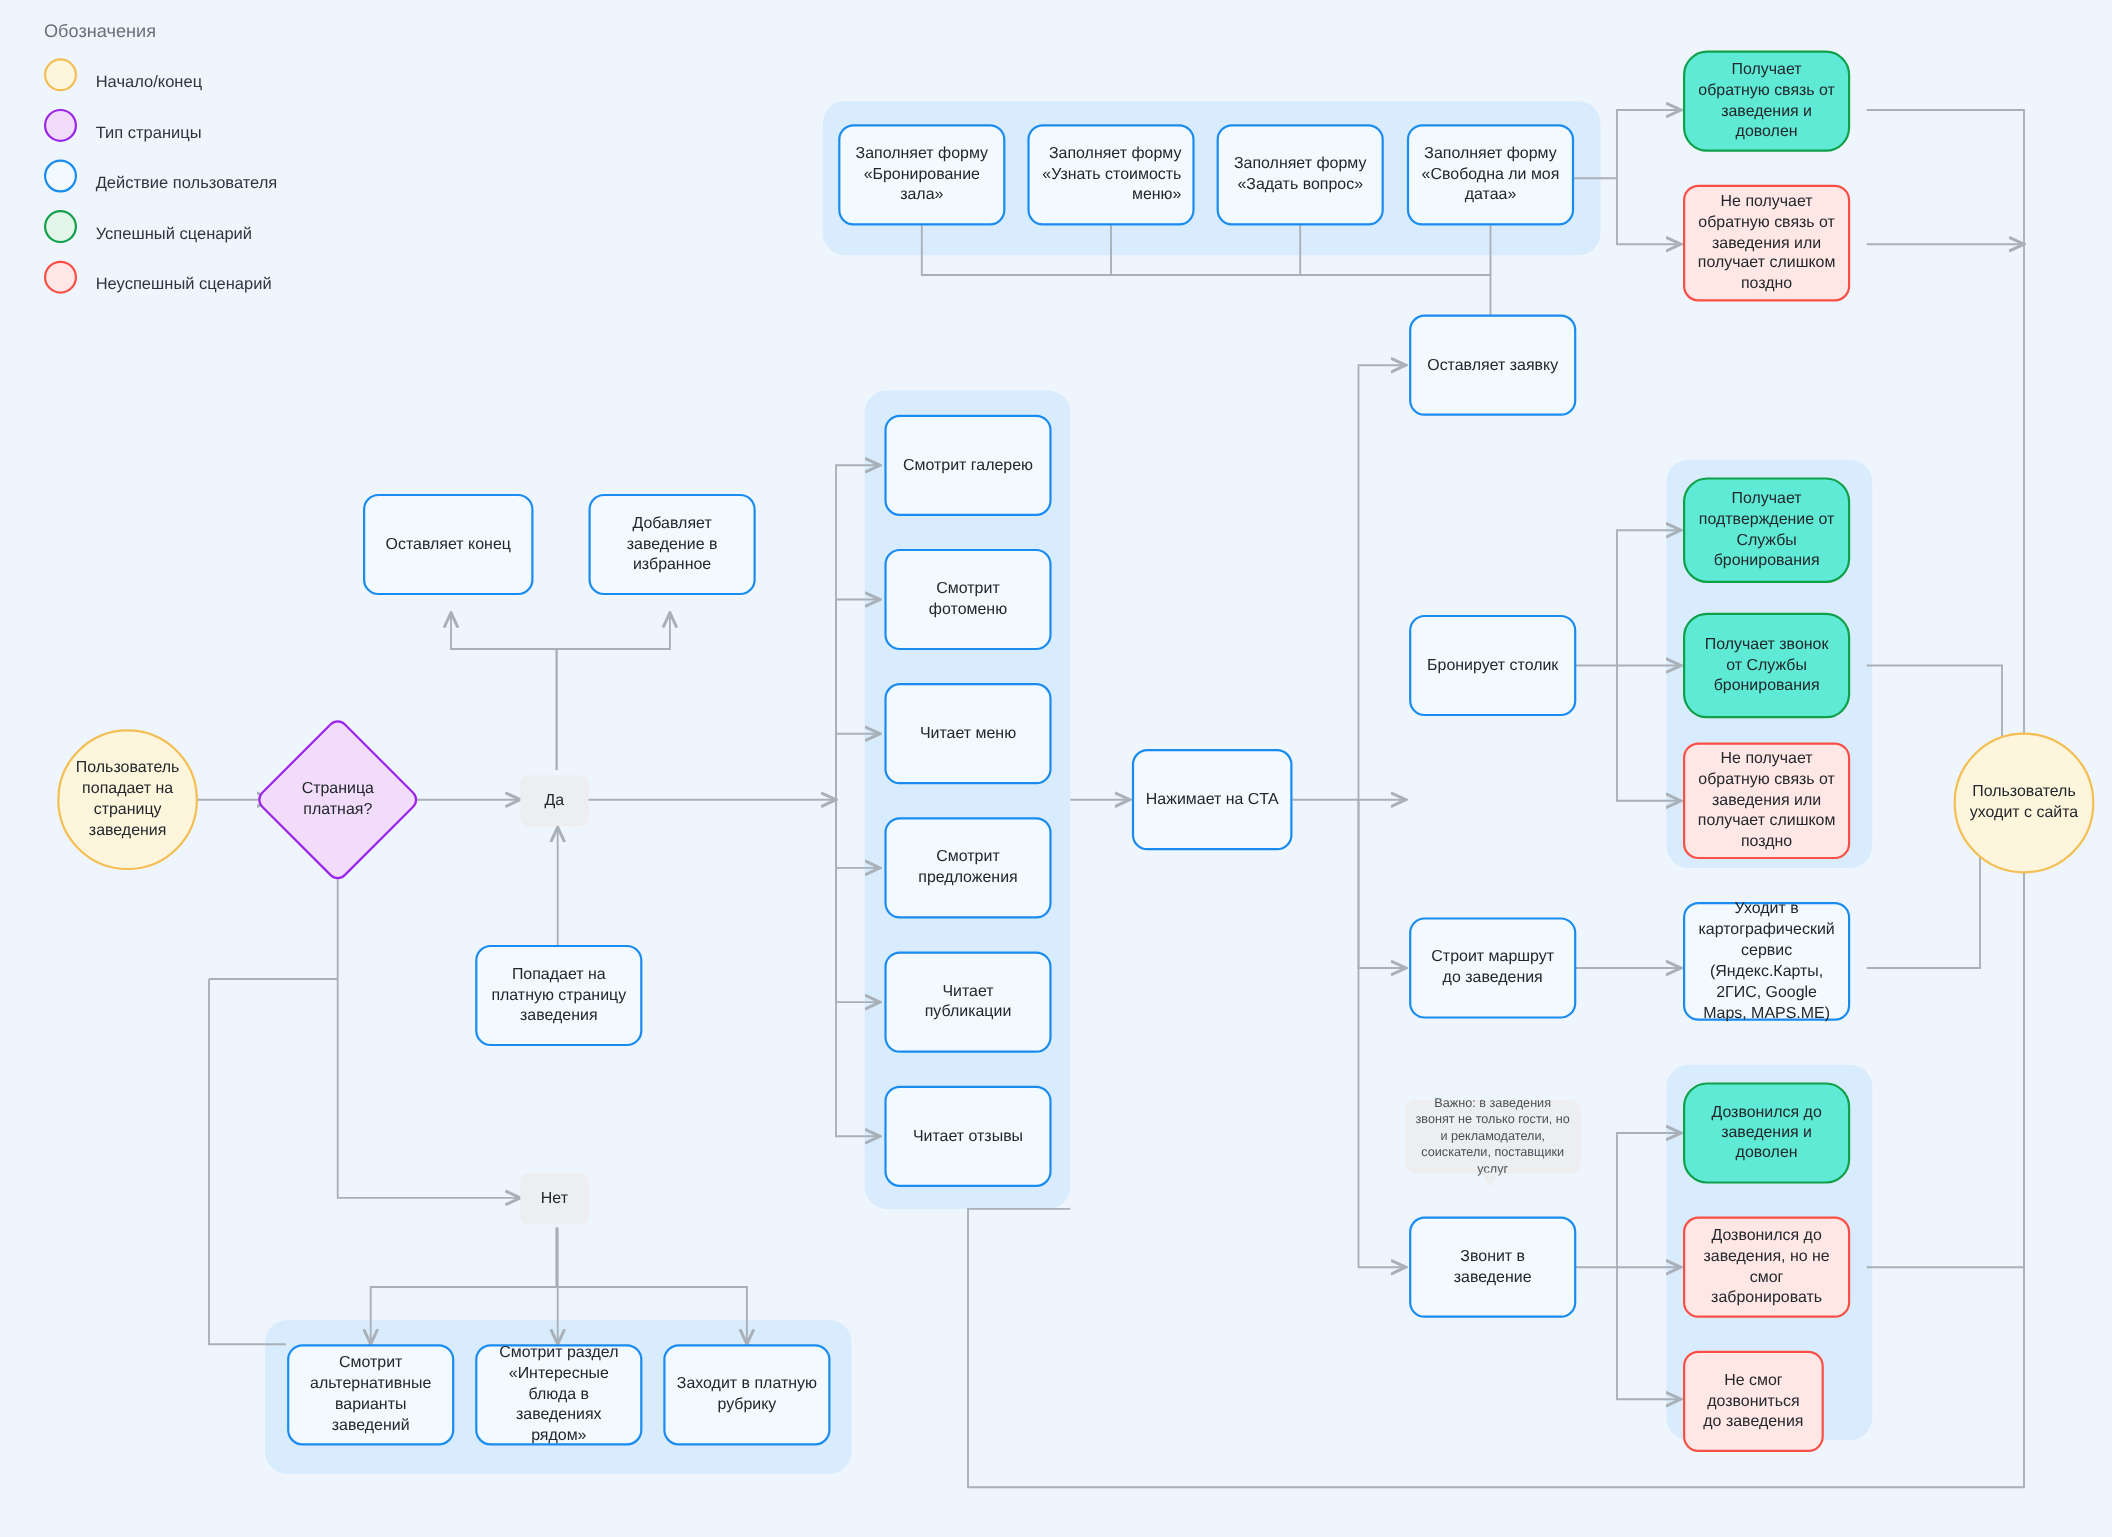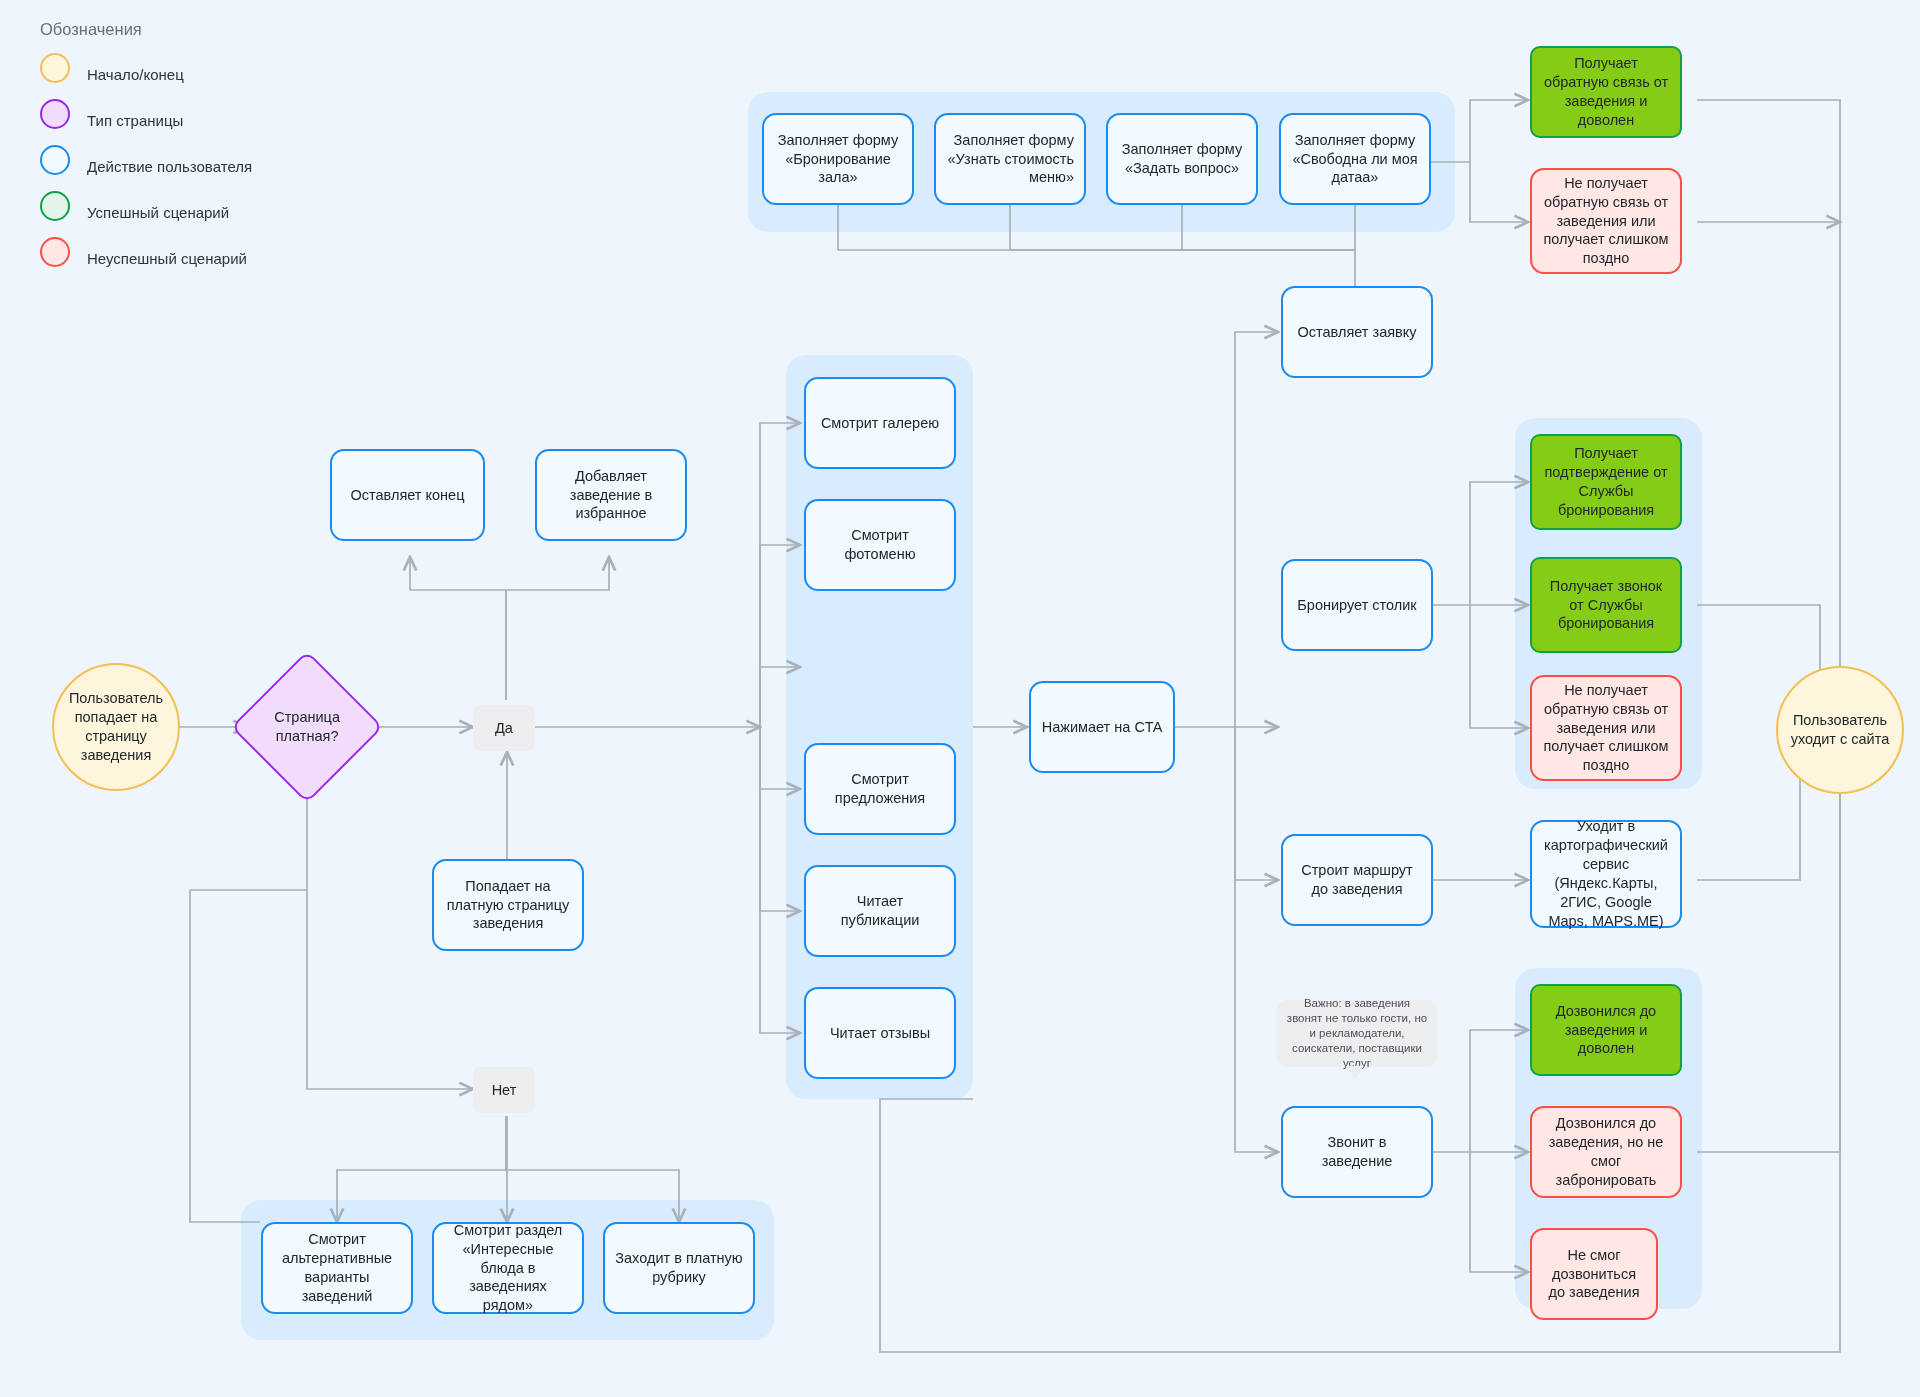--- a/index.html
+++ b/index.html
@@ -23,23 +23,23 @@
     line-height:1.3;
     padding:6px 10px;
   }
   .action{
     background:#f2f9ff;
     border:2.2px solid #1a8cf0;
     border-radius:14px;
     font-size:14.5px;
   }
   .success{
-    background:#84cc16;
+    background:#5eead4;
     border:2.2px solid #11a04a;
-    border-radius:10px;
+    border-radius:22px;
     font-size:14.5px;
   }
   .fail{
     background:#ffe7e6;
     border:2.2px solid #fb4e45;
     border-radius:14px;
     font-size:14.5px;
   }
   .terminator{
     background:#fdf6dd;
@@ -210,20 +210,23 @@
   <div class="node action" style="left:603px;top:1222px;width:152px;height:92px;">
     <span>Заходит в платную рубрику</span>
   </div>
 
   <div class="node action" style="left:804px;top:377px;width:152px;height:92px;">
     <span>Смотрит галерею</span>
   </div>
   <div class="node action" style="left:804px;top:499px;width:152px;height:92px;">
     <span>Смотрит фотоменю</span>
   </div>
+  <div class="node action" style="left:804px;top:621px;width:152px;height:92px;">
+    <span>Читает меню</span>
+  </div>
   <div class="node action" style="left:804px;top:743px;width:152px;height:92px;">
     <span>Смотрит предложения</span>
   </div>
   <div class="node action" style="left:804px;top:865px;width:152px;height:92px;">
     <span>Читает публикации</span>
   </div>
   <div class="node action" style="left:804px;top:987px;width:152px;height:92px;">
     <span>Читает отзывы</span>
   </div>
 

